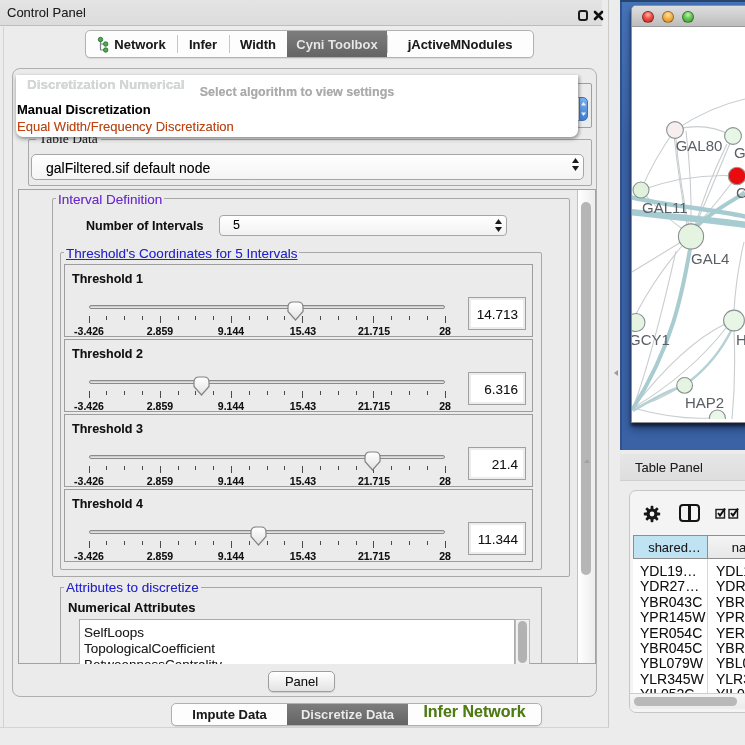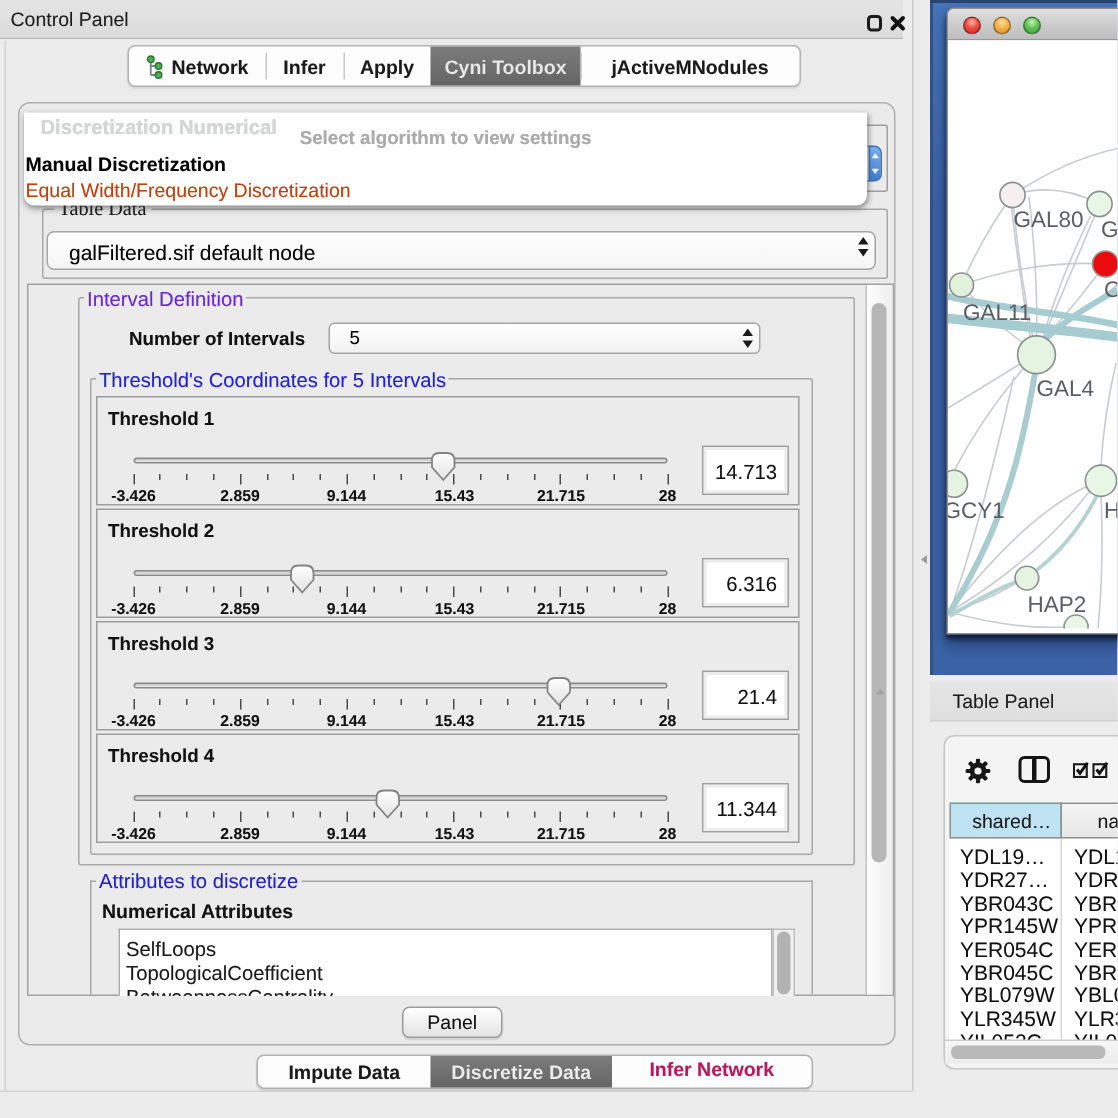--- a/index.html
+++ b/index.html
@@ -18,21 +18,21 @@
 <div style="position:absolute;left:608px;top:0px;width:1px;height:727px;background:#c9c9c9;"></div>
 <div style="position:absolute;left:0px;top:727px;width:609px;height:1px;background:#d4d4d4;"></div>
 <div style="position:absolute;left:85px;top:30px;width:449px;height:28px;background:#fdfdfd;border:1px solid #b2b2b2;border-radius:5px;box-shadow:0 1px 1px rgba(0,0,0,0.08);"></div>
 <div style="position:absolute;left:86px;top:31px;width:91px;height:26px;color:#1b1b1b;display:flex;align-items:center;justify-content:center;font-size:13px;font-weight:bold;"><svg width="12" height="17" viewBox="0 0 12 17" style="margin-right:5px;flex:none">
       <path d="M3.5 3 L3.5 14 M3.5 8 L8.5 8 M3.5 14 L8.5 14" stroke="#7d8289" stroke-width="1.2" fill="none"></path>
       <circle cx="3.5" cy="3.5" r="2.2" fill="#4aaf4e" stroke="#2c6e31" stroke-width="0.9"></circle>
       <circle cx="8.7" cy="8" r="2.2" fill="#4aaf4e" stroke="#2c6e31" stroke-width="0.9"></circle>
       <circle cx="8.7" cy="14" r="2.2" fill="#4aaf4e" stroke="#2c6e31" stroke-width="0.9"></circle>
     </svg>Network</div>
 <div style="position:absolute;left:177px;top:31px;width:52px;height:26px;color:#1b1b1b;display:flex;align-items:center;justify-content:center;font-size:13px;font-weight:bold;">Infer</div>
-<div style="position:absolute;left:229px;top:31px;width:58px;height:26px;color:#1b1b1b;display:flex;align-items:center;justify-content:center;font-size:13px;font-weight:bold;">Apply</div>
+<div style="position:absolute;left:229px;top:31px;width:58px;height:26px;color:#1b1b1b;display:flex;align-items:center;justify-content:center;font-size:13px;font-weight:bold;">Width</div>
 <div style="position:absolute;left:287px;top:31px;width:100px;height:26px;background:linear-gradient(#7d7d7d,#646464);color:#e8e8e8;display:flex;align-items:center;justify-content:center;font-size:13px;font-weight:bold;">Cyni Toolbox</div>
 <div style="position:absolute;left:387px;top:31px;width:146px;height:26px;color:#1b1b1b;display:flex;align-items:center;justify-content:center;font-size:13px;font-weight:bold;">jActiveMNodules</div>
 <div style="position:absolute;left:177px;top:35px;width:1px;height:18px;background:#c8c8c8;"></div>
 <div style="position:absolute;left:229px;top:35px;width:1px;height:18px;background:#c8c8c8;"></div>
 <div style="position:absolute;left:387px;top:35px;width:1px;height:18px;background:#c8c8c8;"></div>
 <div style="position:absolute;left:12px;top:68px;width:585px;height:629px;background:#ebebeb;border:1px solid #b0b0b0;border-radius:8px;"></div>
 <div style="position:absolute;left:28px;top:83px;width:564px;height:45px;border:1px solid #9e9e9e;border-radius:2px;"></div>
 <div style="position:absolute;left:570px;top:97px;width:12px;height:24px;background:#fff;border:1px solid #9aa4ae;"></div>
 <div class="abs" style="left:578.5px;top:97px;width:9px;height:24px;background:linear-gradient(#79b1f0,#3f7ecf);border:1px solid #3a72ba;border-radius:0 5px 5px 0;"></div>
 <svg class="abs" style="left:579.5px;top:101px" width="7" height="16" viewBox="0 0 7 16">
@@ -53,21 +53,21 @@
 <div style="position:absolute;left:52px;top:198px;width:518px;height:379px;border:1px solid #a8a8a8;border-radius:2px;"></div>
 <div style="position:absolute;left:56px;top:192px;background:#ebebeb;padding:0 2px;font-size:13.5px;color:#6d28d9;">Interval Definition</div>
 <div style="position:absolute;left:86px;top:219px;font-size:12.5px;font-weight:bold;color:#111;">Number of Intervals</div>
 <div style="position:absolute;left:219px;top:215px;width:288px;height:21px;background:linear-gradient(#ffffff,#f2f2f2);border:1px solid #a6a6a6;border-radius:4px;"></div>
 <div style="position:absolute;left:233px;top:218px;font-size:12.5px;color:#000;">5</div>
 <svg class="abs" style="left:494px;top:219px" width="9" height="13" viewBox="0 0 9 13">
     <path d="M4.5 0 L8 5 L1 5 Z" fill="#1a1a1a"></path>
     <path d="M4.5 13 L8 8 L1 8 Z" fill="#1a1a1a"></path>
   </svg>
 <div style="position:absolute;left:60px;top:252px;width:482px;height:318px;border:1px solid #a8a8a8;border-radius:2px;"></div>
-<div style="position:absolute;left:64px;top:246px;background:#ebebeb;padding:0 2px;font-size:13.5px;color:#2323d6;">Threshold's Coordinates for 5 Intervals</div>
+<div style="position:absolute;left:64px;top:246px;background:#ebebeb;padding:0 2px;font-size:13.5px;color:#2323d6;text-decoration:underline;">Threshold's Coordinates for 5 Intervals</div>
 <div style="position:absolute;left:64px;top:264px;width:469px;height:73px;border:1px solid #9d9d9d;"></div>
 <div style="position:absolute;left:72px;top:272px;font-size:12.5px;font-weight:bold;color:#111;">Threshold 1</div>
 <div style="position:absolute;left:89.0px;top:304.5px;width:356.0px;height:4px;background:linear-gradient(#c0c0c0,#ededed);border:1px solid #8a8a8a;border-radius:3px;"></div>
 <div style="position:absolute;left:88.5px;top:315.5px;width:1px;height:7px;background:#4a4a4a;"></div>
 <div style="position:absolute;left:106.3px;top:315.5px;width:1px;height:4.5px;background:#4a4a4a;"></div>
 <div style="position:absolute;left:124.1px;top:315.5px;width:1px;height:4.5px;background:#4a4a4a;"></div>
 <div style="position:absolute;left:141.9px;top:315.5px;width:1px;height:4.5px;background:#4a4a4a;"></div>
 <div style="position:absolute;left:159.7px;top:315.5px;width:1px;height:7px;background:#4a4a4a;"></div>
 <div style="position:absolute;left:177.5px;top:315.5px;width:1px;height:4.5px;background:#4a4a4a;"></div>
 <div style="position:absolute;left:195.3px;top:315.5px;width:1px;height:4.5px;background:#4a4a4a;"></div>
@@ -228,21 +228,21 @@
     <div style="position:absolute;left:4px;top:4.5px;font-size:13.5px;color:#1a1a1a;">SelfLoops</div>
     <div style="position:absolute;left:4px;top:20.5px;font-size:13.5px;color:#1a1a1a;">TopologicalCoefficient</div>
     <div style="position:absolute;left:4px;top:36.5px;font-size:13.5px;color:#1a1a1a;">BetweennessCentrality</div>
   </div>
 <div style="position:absolute;left:515px;top:619px;width:15px;height:45px;background:#f0f0f0;border:1px solid #bbb;border-bottom:none;"></div>
 <div style="position:absolute;left:517.5px;top:621px;width:9px;height:42px;background:#b2b2b2;border-radius:4.5px;"></div>
 <div style="position:absolute;left:268px;top:671px;width:67px;height:21px;background:linear-gradient(#ffffff,#e3e3e3);border:1px solid #9d9d9d;border-radius:5px;text-align:center;font-size:13px;color:#111;line-height:20px;box-shadow:0 1px 1px rgba(0,0,0,0.12);">Panel</div>
 <div style="position:absolute;left:171px;top:703px;width:371px;height:23px;background:#fdfdfd;border:1px solid #b0b0b0;border-radius:5px;box-shadow:0 1px 1px rgba(0,0,0,0.1);"></div>
 <div style="position:absolute;left:172px;top:704px;width:115px;height:21px;color:#1b1b1b;display:flex;align-items:center;justify-content:center;font-size:13px;font-weight:bold;">Impute Data</div>
 <div style="position:absolute;left:287px;top:704px;width:121px;height:21px;background:linear-gradient(#7d7d7d,#646464);color:#ececec;display:flex;align-items:center;justify-content:center;font-size:13px;font-weight:bold;">Discretize Data</div>
-<div style="position:absolute;left:408px;top:704px;width:133px;height:16px;color:#be185d;display:flex;align-items:center;justify-content:center;font-size:13px;font-weight:bold;">Infer Network</div>
+<div style="position:absolute;left:408px;top:704px;width:133px;height:16px;color:#4d7c0f;display:flex;align-items:center;justify-content:center;font-size:16px;font-weight:bold;">Infer Network</div>
 <div style="position:absolute;left:16px;top:75px;width:562px;height:62px;background:#ffffff;border-radius:0 0 7px 7px;box-shadow:0 2px 4px rgba(60,60,60,0.45), 2px 1px 3px rgba(60,60,60,0.2);"></div>
 <div style="position:absolute;left:27px;top:76.5px;font-size:13.5px;font-weight:bold;color:#d4d7d7;">Discretization Numerical</div>
 <div style="position:absolute;left:16px;top:85px;width:562px;text-align:center;font-size:12.5px;font-weight:bold;color:#ababab;">Select algorithm to view settings</div>
 <div style="position:absolute;left:17px;top:102px;font-size:13px;font-weight:bold;color:#000;">Manual Discretization</div>
 <div style="position:absolute;left:17px;top:118.5px;font-size:13px;color:#c2410c;">Equal Width/Frequency Discretization</div>
 <div style="position:absolute;left:614px;top:370px;width:0;height:0;border-top:3px solid transparent;border-bottom:3px solid transparent;border-right:4px solid #9a9a9a;"></div>
 <div style="position:absolute;left:584px;top:459px;width:0;height:0;border-left:3px solid transparent;border-right:3px solid transparent;border-bottom:4px solid #a2a2a2;"></div>
 <div style="position:absolute;left:620px;top:0;width:125px;height:450px;background:linear-gradient(#4674b8,#3a62a5 30%,#3a62a5);border-top:2px solid #27456f;"></div>
 <div style="position:absolute;left:620px;top:2px;width:2px;height:448px;background:#2f5288;"></div>
 <div style="position:absolute;left:631px;top:5px;width:120px;height:418px;background:#fff;border:1px solid #8f8f8f;border-radius:5px 0 0 0;box-shadow:0 3px 3px rgba(8,16,40,0.7), 0 6px 9px rgba(8,16,40,0.45);"></div>

